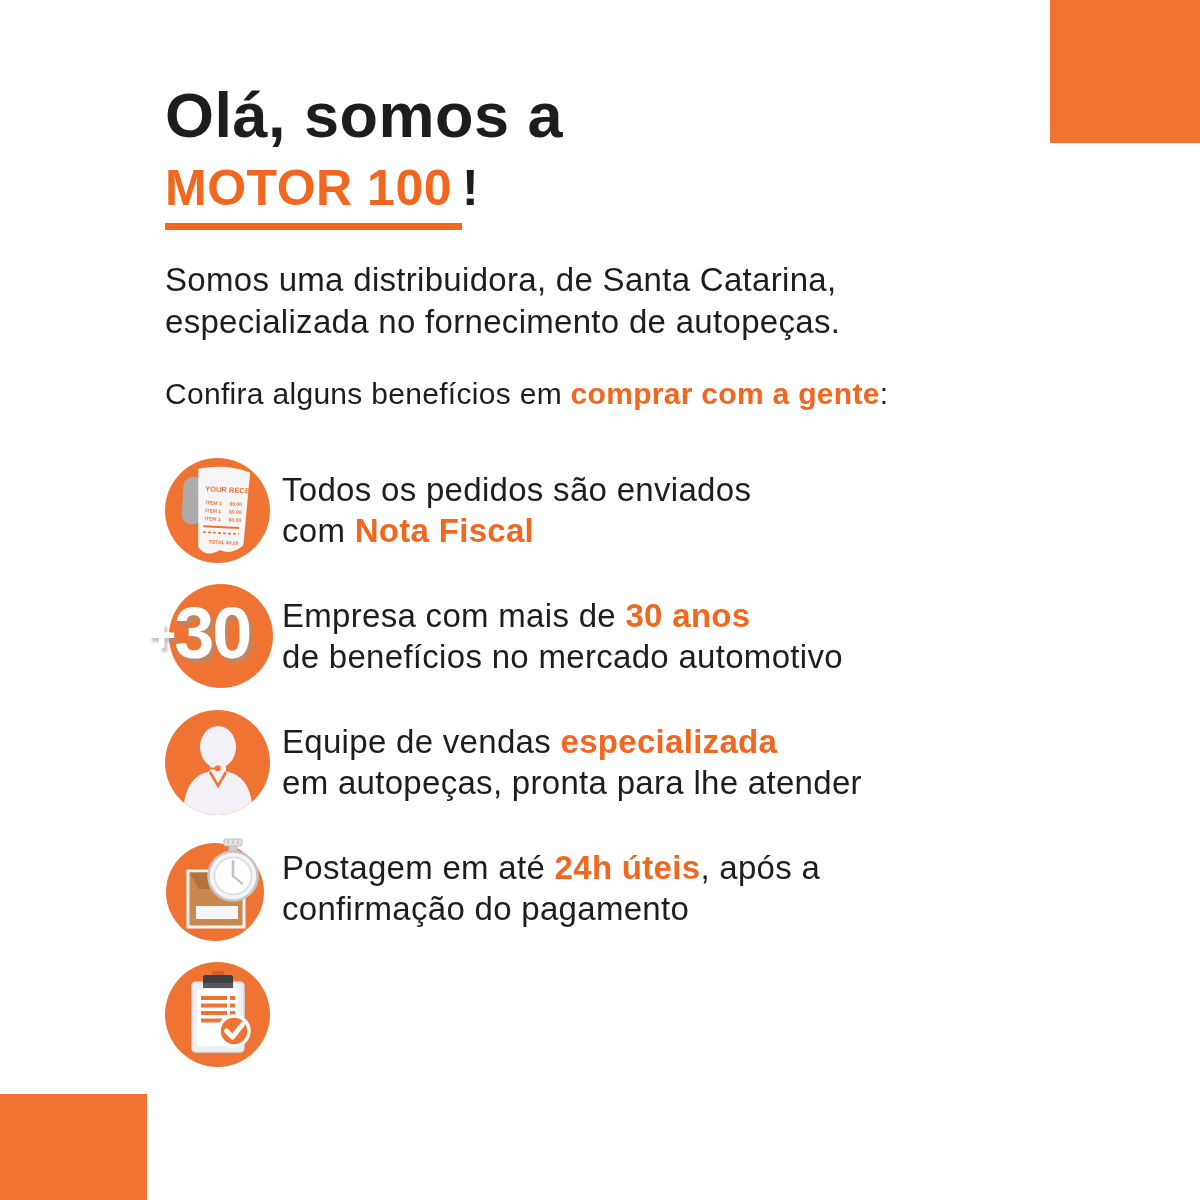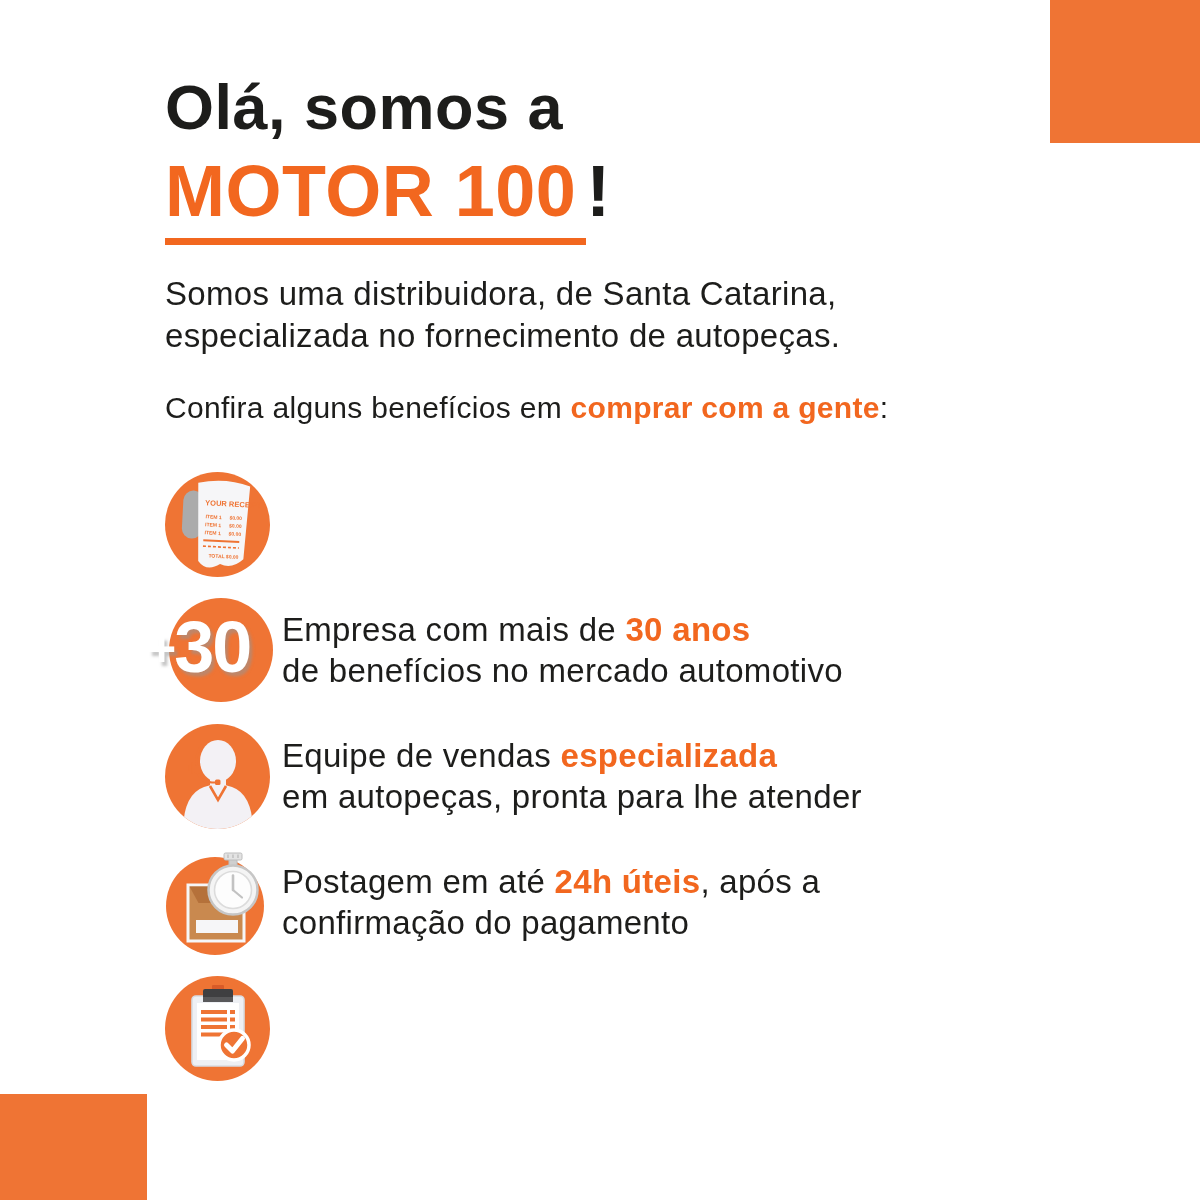--- a/index.html
+++ b/index.html
@@ -6,25 +6,25 @@
   body{
     width:1200px;height:1200px;position:relative;overflow:hidden;
     background:#ffffff;
     font-family:"Liberation Sans","DejaVu Sans",sans-serif;
     color:#1d1d1b;
   }
   .decor-square{position:absolute;background:#ef7434;}
   .decor-square.tr{left:1050px;top:0;width:150px;height:143px;}
   .decor-square.bl{left:0;top:1094px;width:147px;height:106px;}
 
-  .content{position:absolute;left:165px;top:76px;width:960px;}
+  .content{position:absolute;left:165px;top:84px;width:960px;}
 
   .title{margin:0;font-weight:700;line-height:1;}
   .title-line1{display:block;font-size:63px;letter-spacing:.5px;color:#1d1d1b;}
-  .title-line2{display:block;margin-top:16px;font-size:72px;letter-spacing:.5px;}
+  .title-line2{display:block;margin-top:16px;font-size:50px;letter-spacing:.5px;}
   .brand{color:#f2671f;border-bottom:7px solid #f2671f;padding-bottom:7px;padding-right:10px;}
   .brand-suffix{color:#1d1d1b;}
 
   .intro{margin:46px 0 11px 0;font-size:33px;line-height:1.28;letter-spacing:.3px;}
   .lead{margin:32px 0 0 0;font-size:30px;line-height:1.28;letter-spacing:.3px;}
   .hl{color:#f2671f;font-weight:700;}
 
   .benefits{list-style:none;margin:44px 0 0 0;padding:0;}
   .benefit{display:flex;align-items:center;margin-bottom:21px;}
   .benefit .icon{flex:0 0 105px;width:105px;height:105px;position:relative;}
@@ -79,20 +79,24 @@
             <text x="64" y="47" font-size="5" font-weight="bold" fill="#ef7434">$0.00</text>
             <text x="40" y="55" font-size="5" font-weight="bold" fill="#ef7434">ITEM 1</text>
             <text x="64" y="55" font-size="5" font-weight="bold" fill="#ef7434">$0.00</text>
             <text x="40" y="63" font-size="5" font-weight="bold" fill="#ef7434">ITEM 1</text>
             <text x="64" y="63" font-size="5" font-weight="bold" fill="#ef7434">$0.00</text>
             <rect x="39" y="68" width="36" height="2" fill="#ef7434"></rect>
             <line x1="39" y1="75" x2="75" y2="75" stroke="#ef7434" stroke-width="1.6" stroke-dasharray="3 2"></line>
             <text x="45" y="86" font-size="5" font-weight="bold" fill="#ef7434">TOTAL $0.00</text>
           </g>
         </svg>
+      </span>
+      <span class="btext">
+        <span>Todos os pedidos são enviados</span><br>
+        <span>com </span><span class="hl">Nota Fiscal</span>
       </span>
     </li>
 
     <li class="benefit">
       <span class="icon">
         <span class="badge30-circle"></span>
         <span class="badge30-text"><span class="plus">+</span><span class="num">30</span></span>
       </span>
       <span class="btext">
         <span>Empresa com mais de </span><span class="hl">30 anos</span><br>

